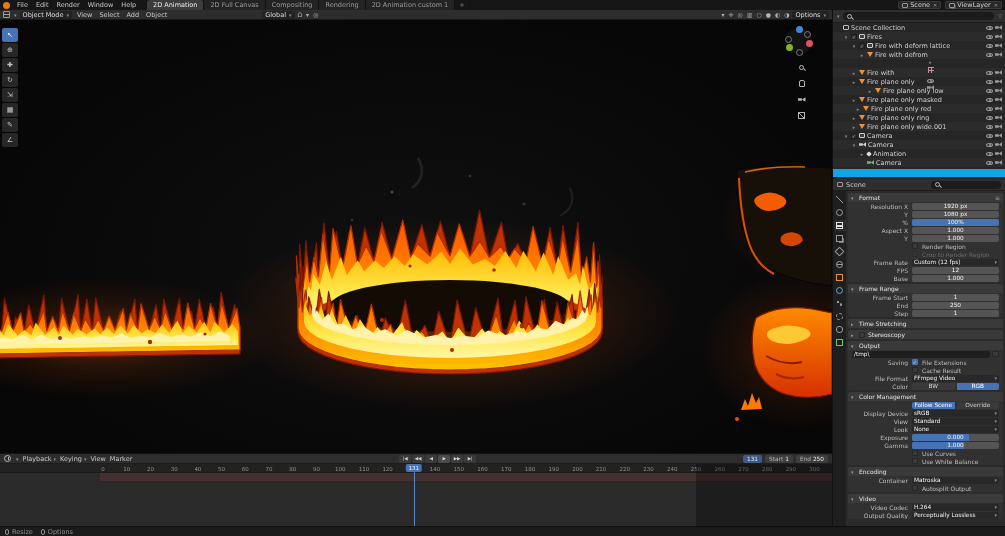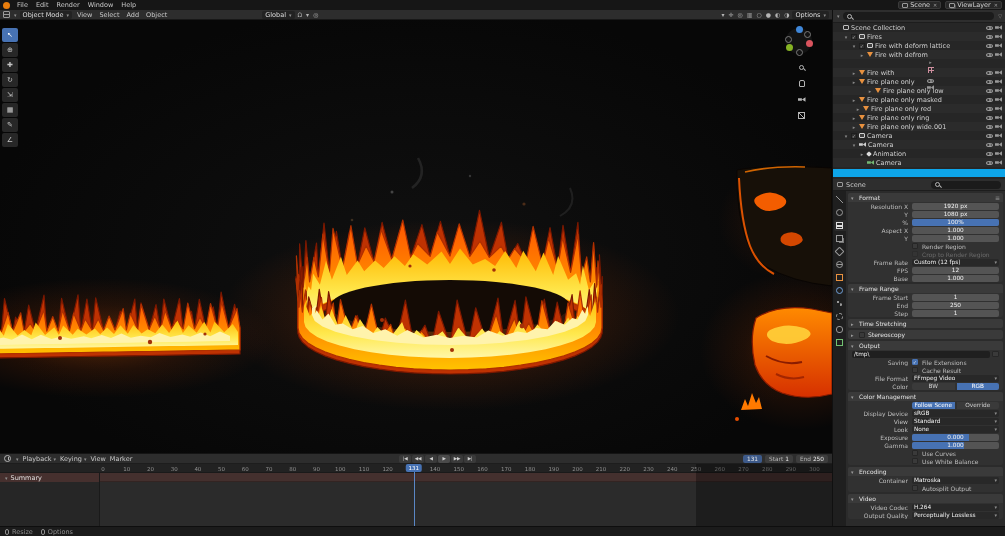--- a/index.html
+++ b/index.html
@@ -143,20 +143,28 @@
 </head>
 <body>
 
 <div id="topbar">
   <span class="logo"></span>
   <span class="menu">File</span>
   <span class="menu">Edit</span>
   <span class="menu">Render</span>
   <span class="menu">Window</span>
   <span class="menu">Help</span>
+  <div class="tabs">
+    <span class="tab active">2D Animation</span>
+    <span class="tab">2D Full Canvas</span>
+    <span class="tab">Compositing</span>
+    <span class="tab">Rendering</span>
+    <span class="tab">2D Animation custom 1</span>
+    <span class="tab addtab">+</span>
+  </div>
   <div class="tbright">
     <div class="selbox">
       <span class="sic"></span>
       <span>Scene</span>
       <span class="xbtn">✕</span>
     </div>
     <div class="selbox">
       <span class="sic sic-layer"></span>
       <span>ViewLayer</span>
       <span class="xbtn">✕</span>
@@ -854,26 +862,20 @@
       <span class="rnum" style="left: 719.72px;">260</span>
       <span class="rnum" style="left: 743.44px;">270</span>
       <span class="rnum" style="left: 767.16px;">280</span>
       <span class="rnum" style="left: 790.88px;">290</span>
       <span class="rnum" style="left: 814.6px;">300</span>
     </div>
   <div id="tlbody">
     <div id="tracks">
         <div class="trackrow"></div>
       </div>
-    <div id="chcol">
-      <div class="chrow">
-        <span class="car">▾</span>
-        <span>Summary</span>
-      </div>
-    </div>
   </div>
   <div id="outrange" style="left: 696px;"></div>
   <div id="playhead" style="left: 413.732px;"></div>
   <div id="cfbadge" style="left: 413.732px;">131</div>
 </div>
 
 <div id="status">
   <span class="hint">
       <span class="mouse"></span>
       <span>Resize</span>

